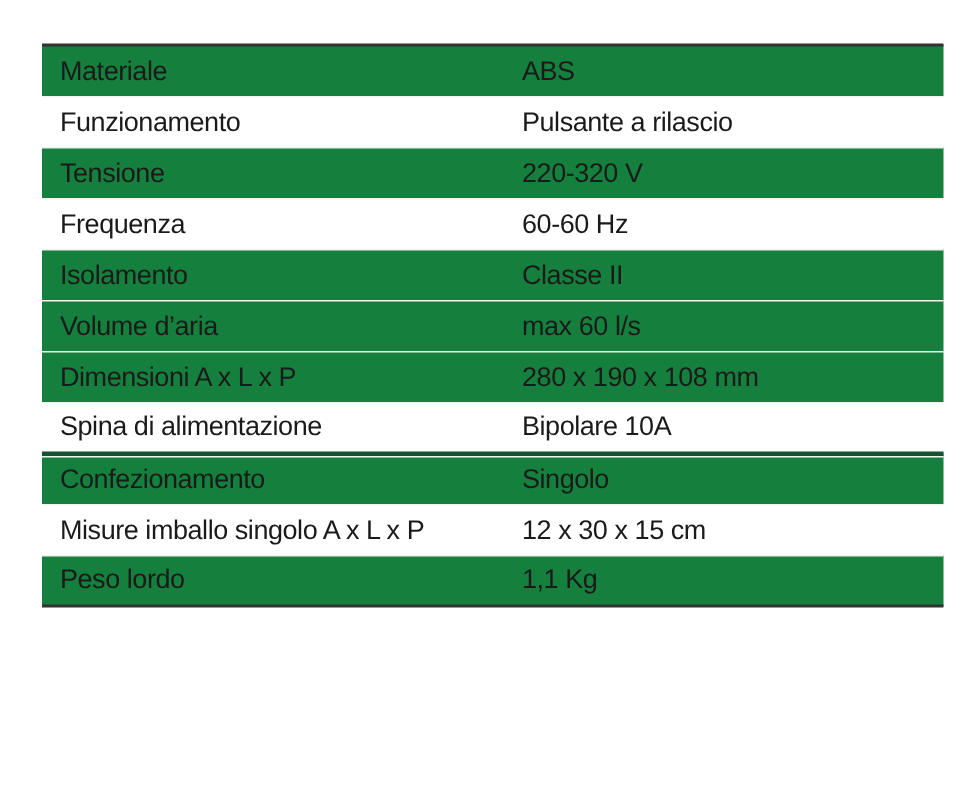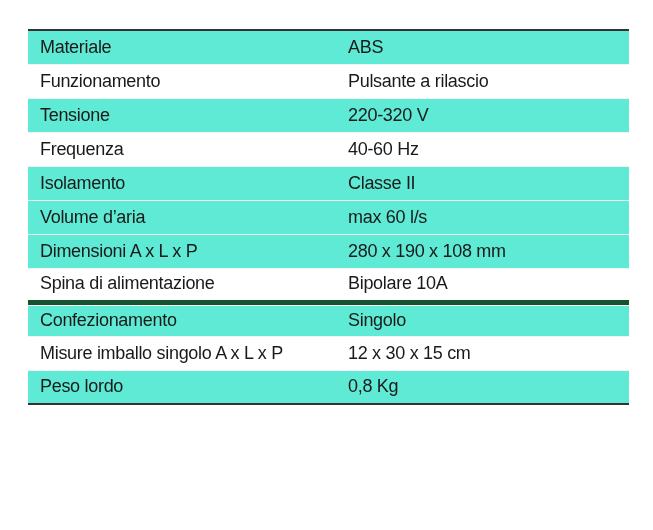--- a/index.html
+++ b/index.html
@@ -1,22 +1,22 @@
 <!DOCTYPE html>
 <html><head>
 <meta charset="utf-8">
 <style>
   html, body { margin: 0; padding: 0; background: #ffffff; }
   body { width: 653px; height: 530px; position: relative; overflow: hidden;
          font-family: "Liberation Sans", "DejaVu Sans", sans-serif; color: #1a1a1a; }
   .spec-table { position: absolute; left: 28px; top: 29px; width: 601px;
                 border-collapse: collapse; border-top: 2px solid #333333; border-bottom: 2px solid #333333; }
   .spec-row { height: 34px; }
-  .spec-row.shaded { background: #5eead4; }
-  .spec-row.section-start td { border-top: 5px solid #14532d; }
+  .spec-row.shaded { background: #15803d; }
+  .spec-row.section-start td { border-top: 3px solid #14532d; }
   .spec-row td { padding: 0; vertical-align: middle; font-size: 18px; letter-spacing: -0.3px; white-space: nowrap; }
   .spec-row td.label { padding-left: 12px; width: 308px; }
   .spec-row td.value { padding-left: 0; }
   .note { font-size: 14px; letter-spacing: -0.2px; }
   .spec-row + .spec-row td { box-shadow: inset 0 1px 0 #f2f2f2; }
 </style>
 </head>
 <body>
 
 <table class="spec-table">
@@ -28,21 +28,21 @@
     <tr class="spec-row">
       <td class="label">Funzionamento</td>
       <td class="value"><span>Pulsante a rilascio</span><span class="note"></span></td>
     </tr>
     <tr class="spec-row shaded">
       <td class="label">Tensione</td>
       <td class="value"><span>220-320 V</span><span class="note"></span></td>
     </tr>
     <tr class="spec-row">
       <td class="label">Frequenza</td>
-      <td class="value"><span>40-60 Hz</span><span class="note"></span></td>
+      <td class="value"><span>60-60 Hz</span><span class="note"></span></td>
     </tr>
     <tr class="spec-row shaded">
       <td class="label">Isolamento</td>
       <td class="value"><span>Classe II</span><span class="note"></span></td>
     </tr>
     <tr class="spec-row shaded">
       <td class="label">Volume d’aria</td>
       <td class="value"><span>max 60 l/s</span><span class="note"></span></td>
     </tr>
     <tr class="spec-row shaded">
@@ -56,16 +56,16 @@
     <tr class="spec-row shaded section-start">
       <td class="label">Confezionamento</td>
       <td class="value"><span>Singolo</span><span class="note"></span></td>
     </tr>
     <tr class="spec-row">
       <td class="label">Misure imballo singolo A x L x P</td>
       <td class="value"><span>12 x 30 x 15 cm</span><span class="note"></span></td>
     </tr>
     <tr class="spec-row shaded">
       <td class="label">Peso lordo</td>
-      <td class="value"><span>0,8 Kg</span><span class="note"></span></td>
+      <td class="value"><span>1,1 Kg</span><span class="note"></span></td>
     </tr>
   </tbody>
 </table>
 
 </body></html>

